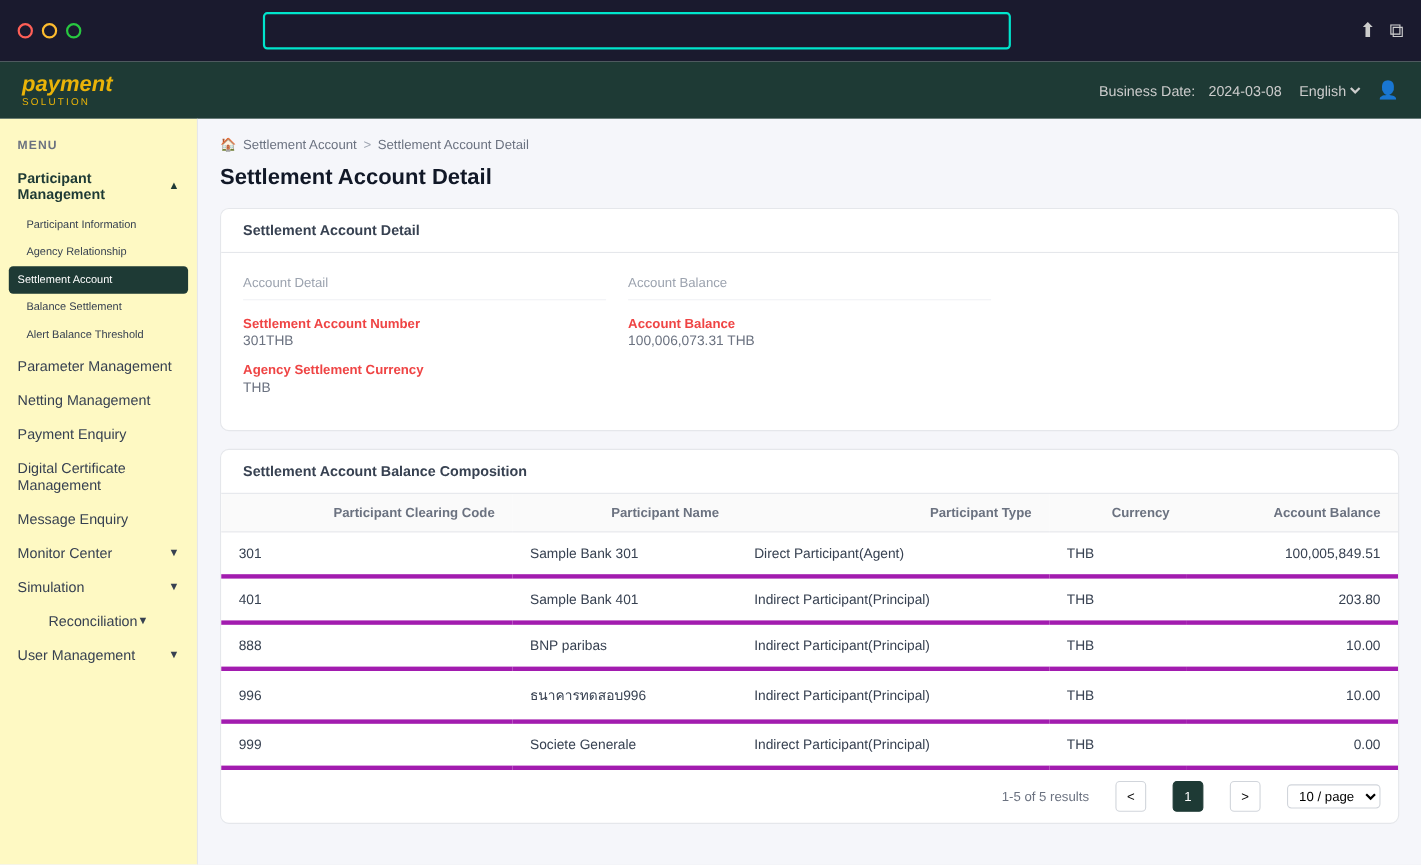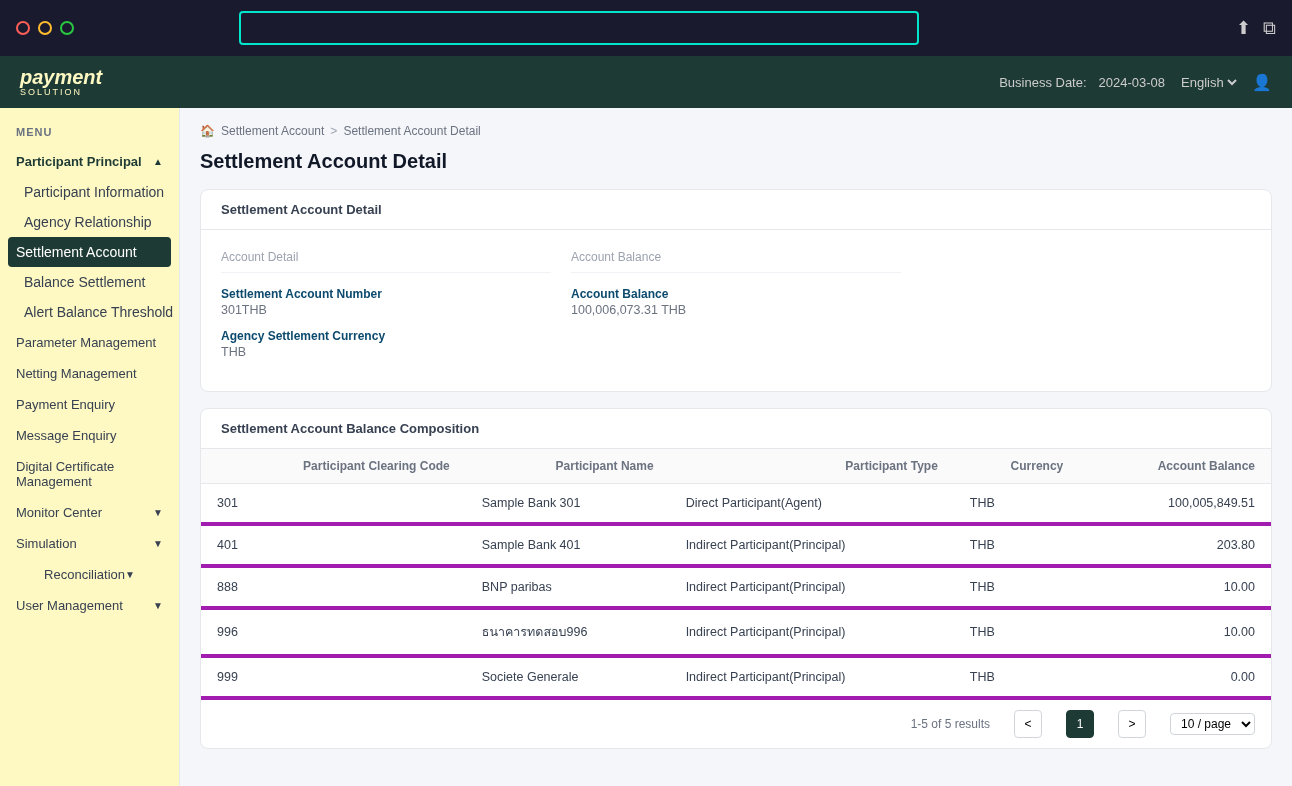--- a/index.html
+++ b/index.html
@@ -39,21 +39,21 @@
 
     
     .nav-bar {
       background: #1e3a35;
       height: 52px;
       display: flex;
       align-items: center;
       padding: 0 20px;
     }
     .logo { color: #fff; font-size: 20px; font-weight: bold; font-style: italic; line-height: 1.1; }
-    .logo span { color: #fef9c3; }
+    .logo span { color: #eab308; }
     .logo-sub { font-size: 9px; letter-spacing: 2px; color: #aaa; display: block; font-style: normal; font-weight: normal; }
     .nav-right { margin-left: auto; display: flex; align-items: center; gap: 12px; color: #ccc; font-size: 13px; }
     .lang-select { background: none; border: none; color: #ccc; font-size: 13px; cursor: pointer; }
     .user-icon { font-size: 16px; color: #ccc; }
 
     
     .main-layout { display: flex; height: calc(786px - 108px); }
 
     
     .sidebar {
@@ -72,21 +72,21 @@
       font-size: 13px;
       font-weight: 600;
       color: #1e3a35;
       display: flex;
       align-items: center;
       justify-content: space-between;
       cursor: pointer;
     }
     .sidebar-item {
       padding: 7px 16px 7px 24px;
-      font-size: 14px;
+      font-size: 10px;
       color: #374151;
       cursor: pointer;
       white-space: nowrap;
     }
     .sidebar-item.active {
       background: #1e3a35;
       color: #fff;
       border-radius: 4px;
       margin: 0 8px;
       padding: 7px 8px;
@@ -139,21 +139,21 @@
     .detail-col-header {
       font-size: 12px;
       color: #9ca3af;
       margin-bottom: 14px;
       padding-bottom: 8px;
       border-bottom: 1px solid #f0f2f5;
     }
     .detail-label {
       font-size: 12px;
       font-weight: 600;
-      color: #0c4a6e;
+      color: #ef4444;
       margin-bottom: 2px;
     }
     .detail-value {
       font-size: 12.5px;
       color: #6b7280;
       margin-bottom: 12px;
     }
 
     
     .table-wrap { overflow-x: auto; }
@@ -234,36 +234,36 @@
     <span class="user-icon">👤</span>
   </div>
 </div>
 
 <div class="main-layout">
 
   <aside class="sidebar">
     <div class="menu-label">MENU</div>
 
     <div class="sidebar-section-header">
-      <span>Participant Principal</span>
+      <span>Participant Management</span>
       <span class="chevron">▲</span>
     </div>
     <div class="sidebar-item">Participant Information</div>
     <div class="sidebar-item">Agency Relationship</div>
     <div class="sidebar-item active">Settlement Account</div>
     <div class="sidebar-item">Balance Settlement</div>
     <div class="sidebar-item">Alert Balance Threshold</div>
 
     <div class="sidebar-top-item">Parameter Management</div>
     <div class="sidebar-top-item">Netting Management</div>
     <div class="sidebar-top-item">Payment Enquiry</div>
-    <div class="sidebar-top-item">Message Enquiry</div>
     <div class="sidebar-top-item">
       Digital Certificate<br>Management
     </div>
+    <div class="sidebar-top-item">Message Enquiry</div>
     <div class="sidebar-top-item" style="display:flex;align-items:center;justify-content:space-between;">
       <span>Monitor Center</span>
         <span class="chevron">▼</span>
     </div>
     <div class="sidebar-top-item" style="display:flex;align-items:center;justify-content:space-between;">
       <span>Simulation</span>
         <span class="chevron">▼</span>
     </div>
     <div class="sidebar-top-item" style="display:flex;align-items:center;justify-content:center;">
       <span>Reconciliation</span>

